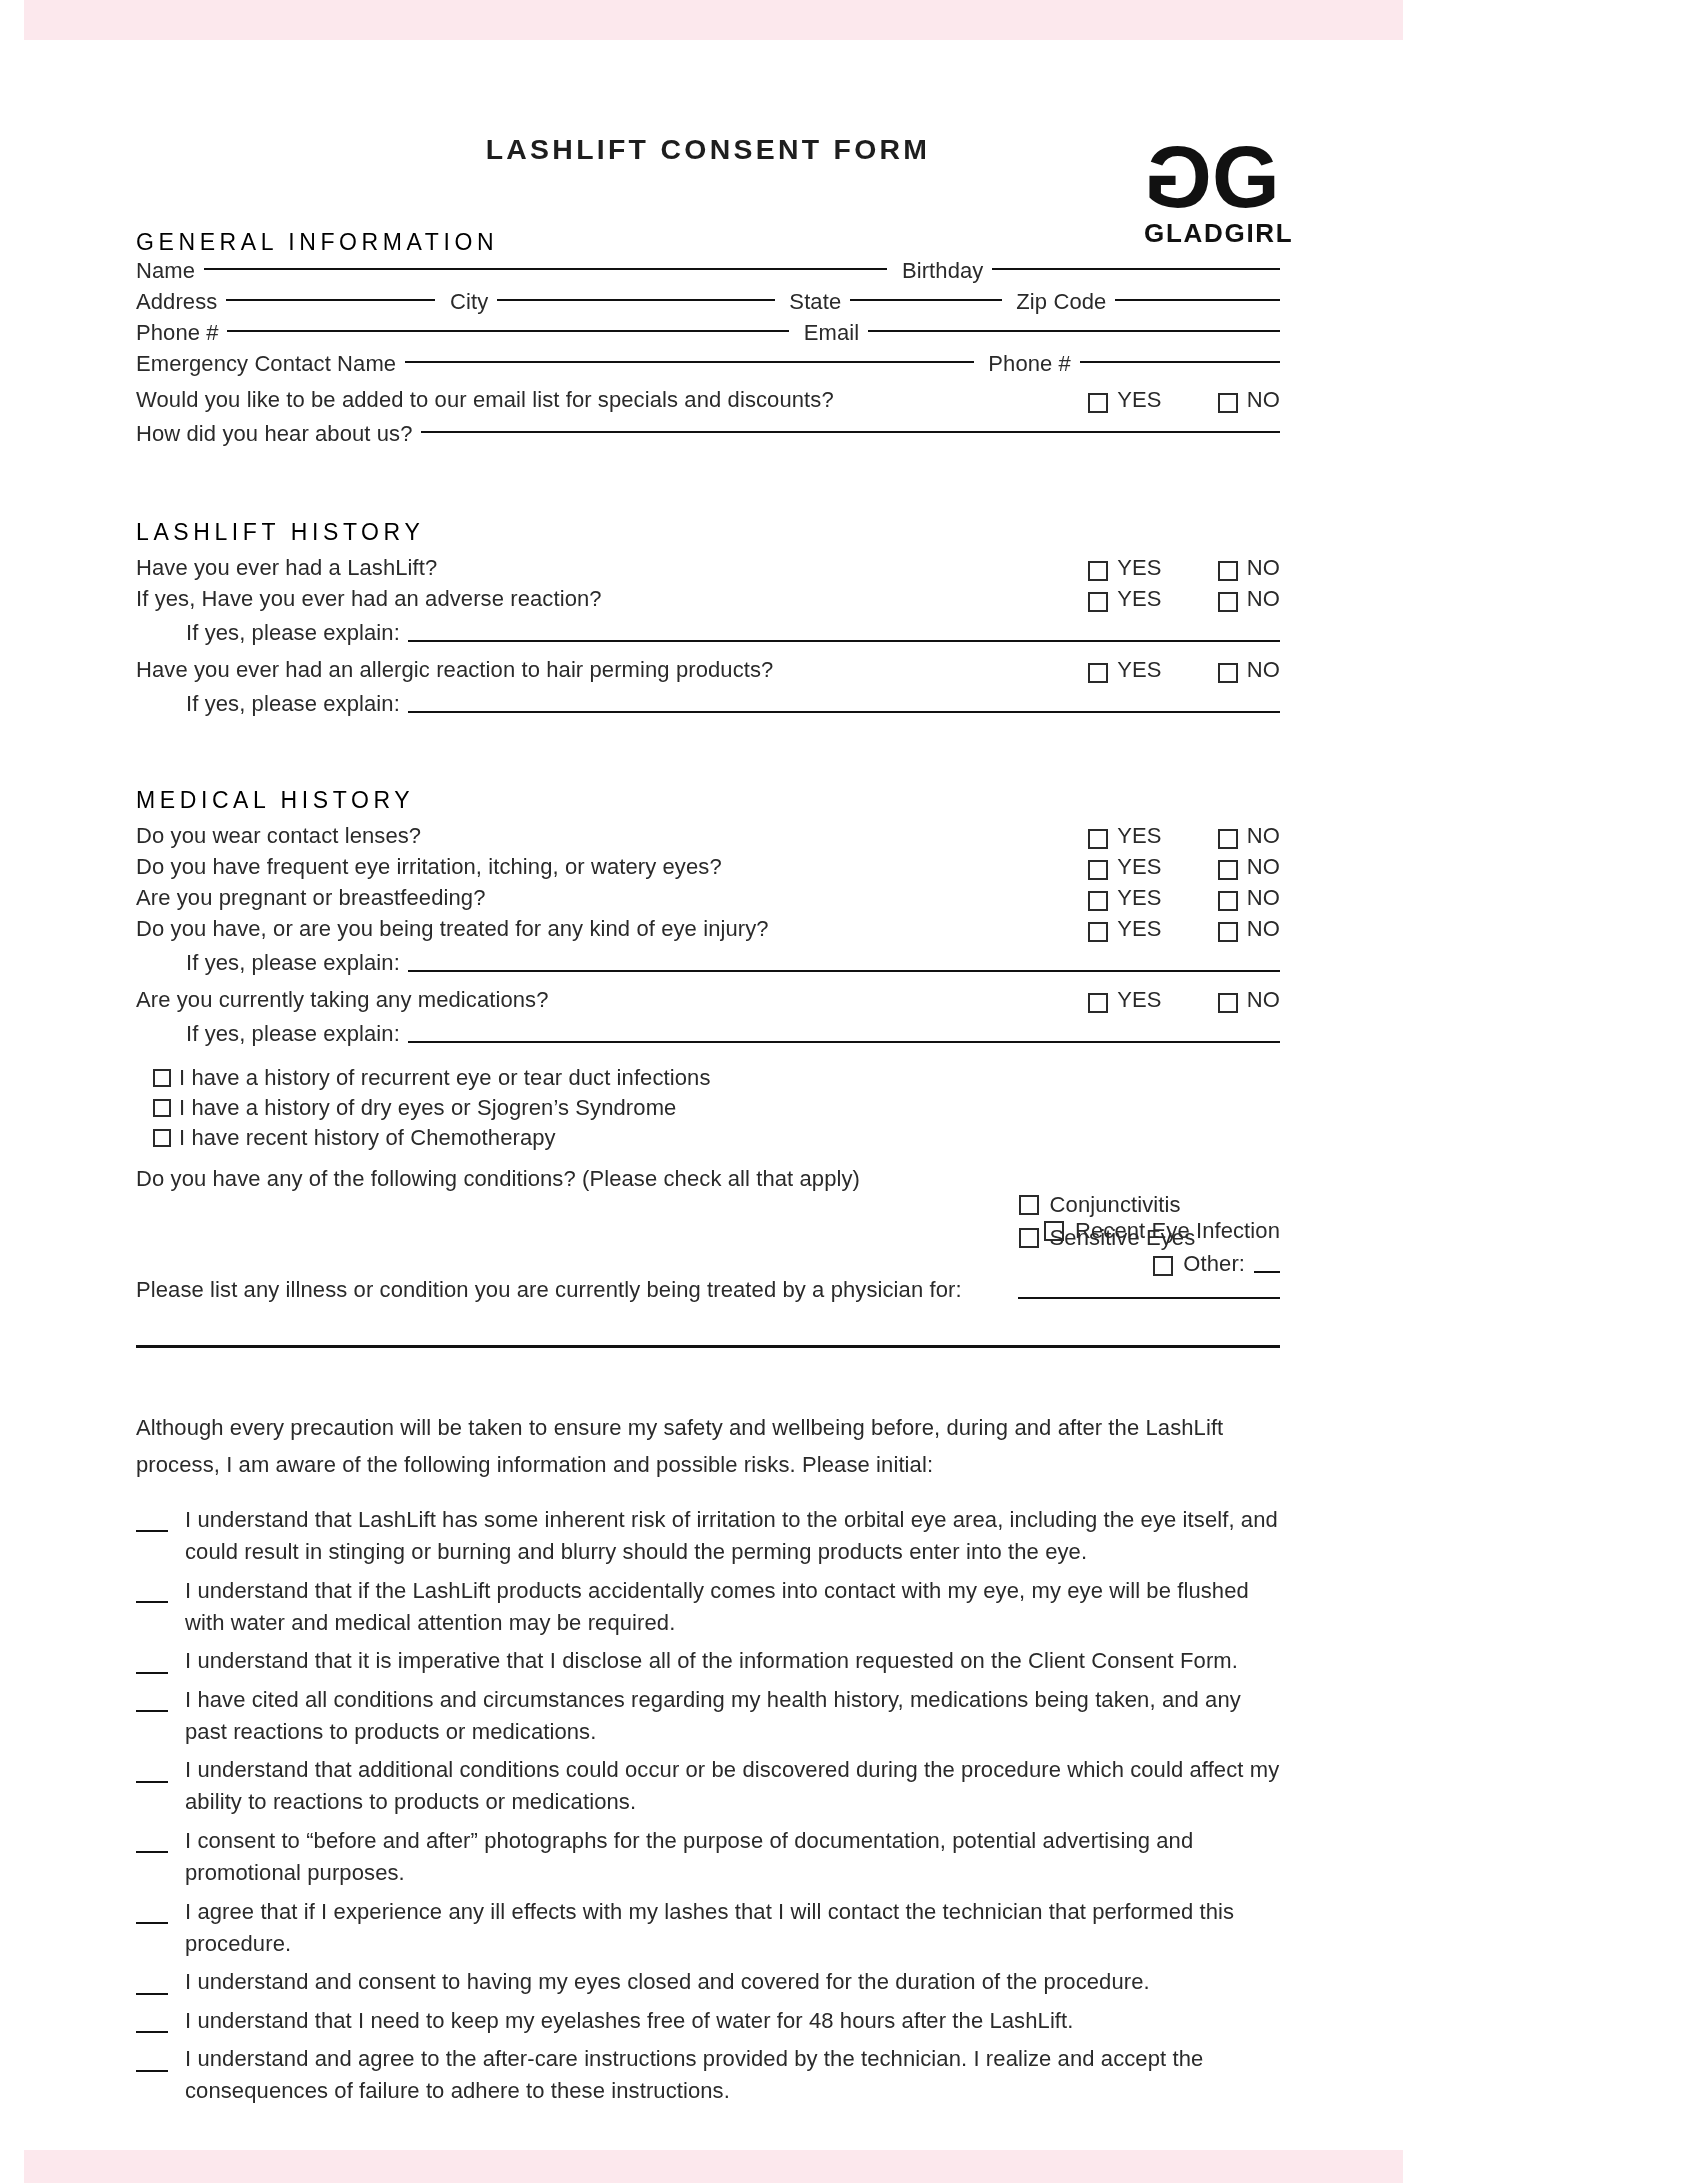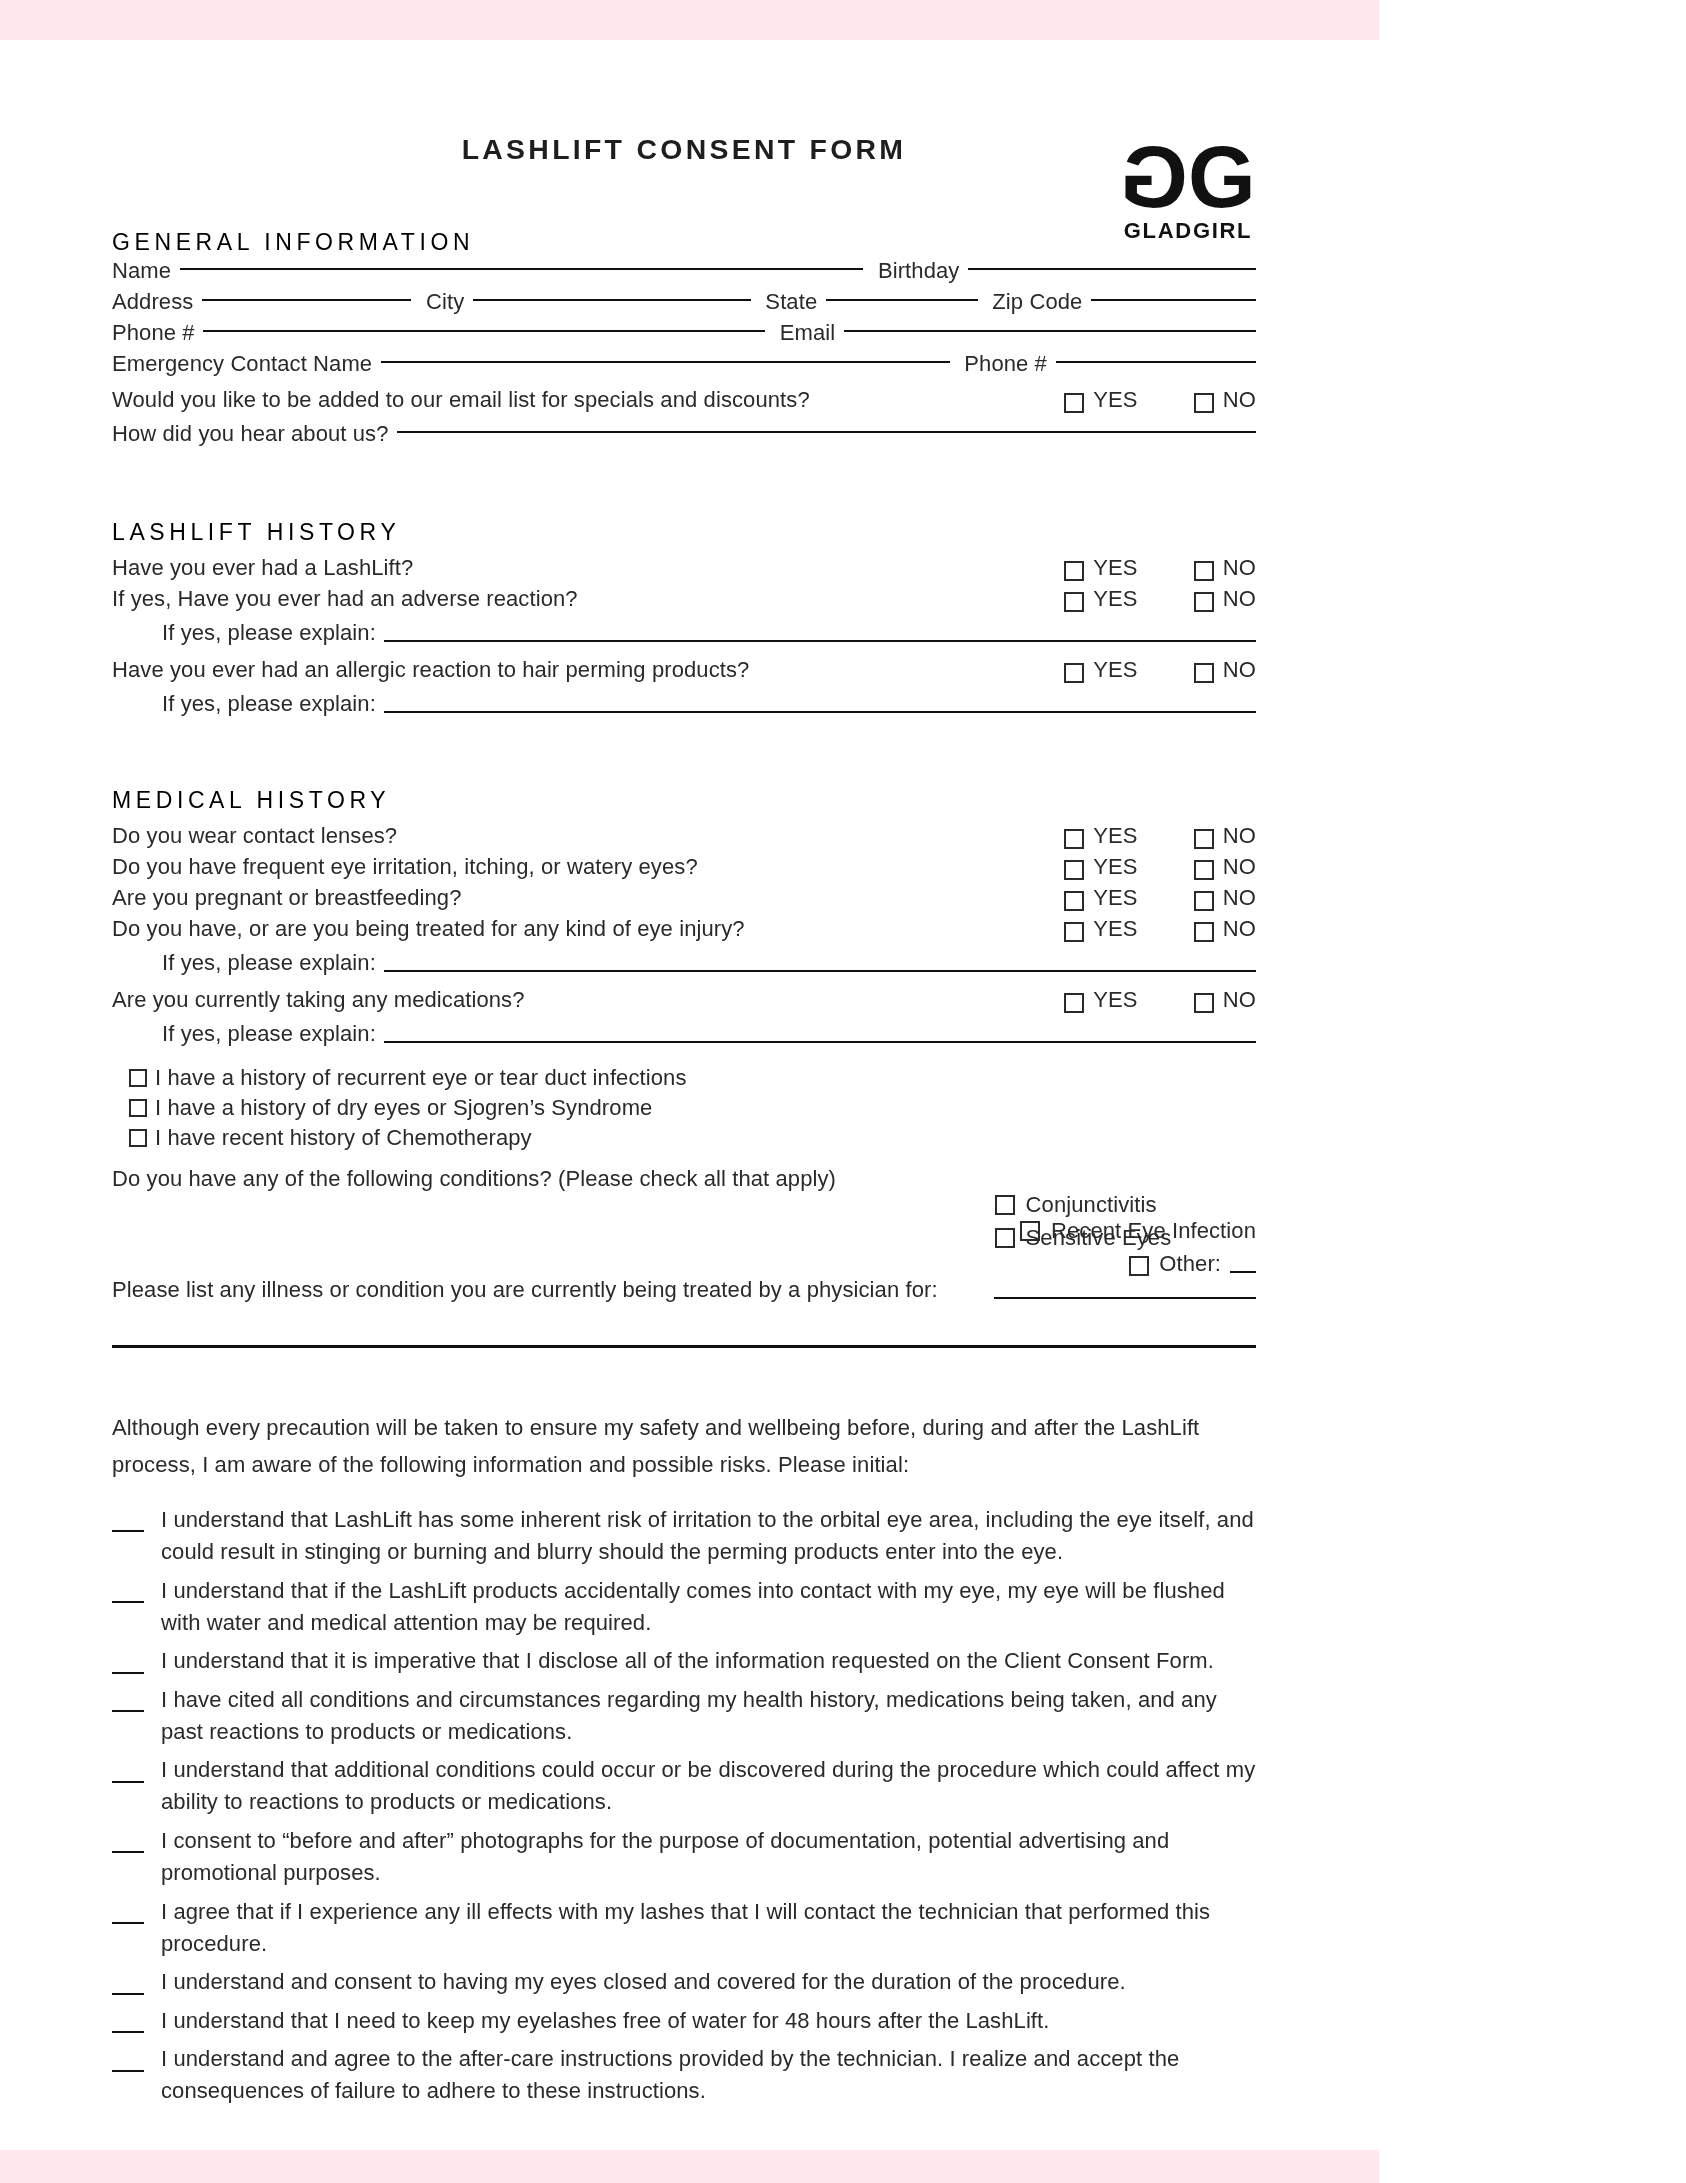--- a/index.html
+++ b/index.html
@@ -1,28 +1,28 @@
 <!DOCTYPE html>
 <html style="font-size:10.6px"><head>
 <meta charset="utf-8">
 <style>
   html, body { margin:0; padding:0; background:#ffffff; }
   body { font-family:"Liberation Sans", sans-serif; color:#2a2a2a; letter-spacing:0.1px; }
-  .page { width:1379px; height:2183px; display:flex; flex-direction:column; position:relative; background:#ffffff; overflow:hidden; }
+  .page { width:1379px; height:2183px; display:flex; flex-direction:column; position:relative; background:#ffffff; overflow:hidden;margin-left:24px; }
   .band { background:#fce8ed; flex:none; }
   .band.top { height:40px; }
   .band.bottom { height:33px; }
   .content { flex:1; padding:0 123px 0 112px; position:relative; font-size:22px; }
 
   .title { margin-top:93px; text-align:center; font-size:28.4px; font-weight:700; letter-spacing:3.3px; color:#1e1e1e; }
 
   .logo { position:absolute; top:93px; right:123px; width:136px; text-align:center; line-height:1; color:#111; }
   .logo-gg { display:flex; justify-content:center; font-size:87px; font-weight:700; letter-spacing:-8px; }
   .g-flip { display:inline-block; transform:scaleX(-1); }
-  .logo-word { font-size:22px; font-weight:700; letter-spacing:1.7px; margin-top:0px; }
+  .logo-word { font-size:26px; font-weight:700; letter-spacing:1.7px; margin-top:0px; }
 
   .sec-heading { font-size:23px; font-weight:400; letter-spacing:4.6px; color:#000000; }
   .sec-heading.first { margin-top:63px; }
   .sec-heading.later { margin-top:69px; margin-bottom:6.6px; }
 
   .frow { display:flex; align-items:center; height:31px; }
   .frow .lbl { white-space:nowrap; padding-bottom:1.3px; }
   .fill { border-bottom:2px solid #111; margin:0 0 5.3px 8.6px; flex:1; min-width:26.4px; }
   .fill.w435 { flex:none; width:288px; }
   .fill.w420 { flex:none; width:278px; }

